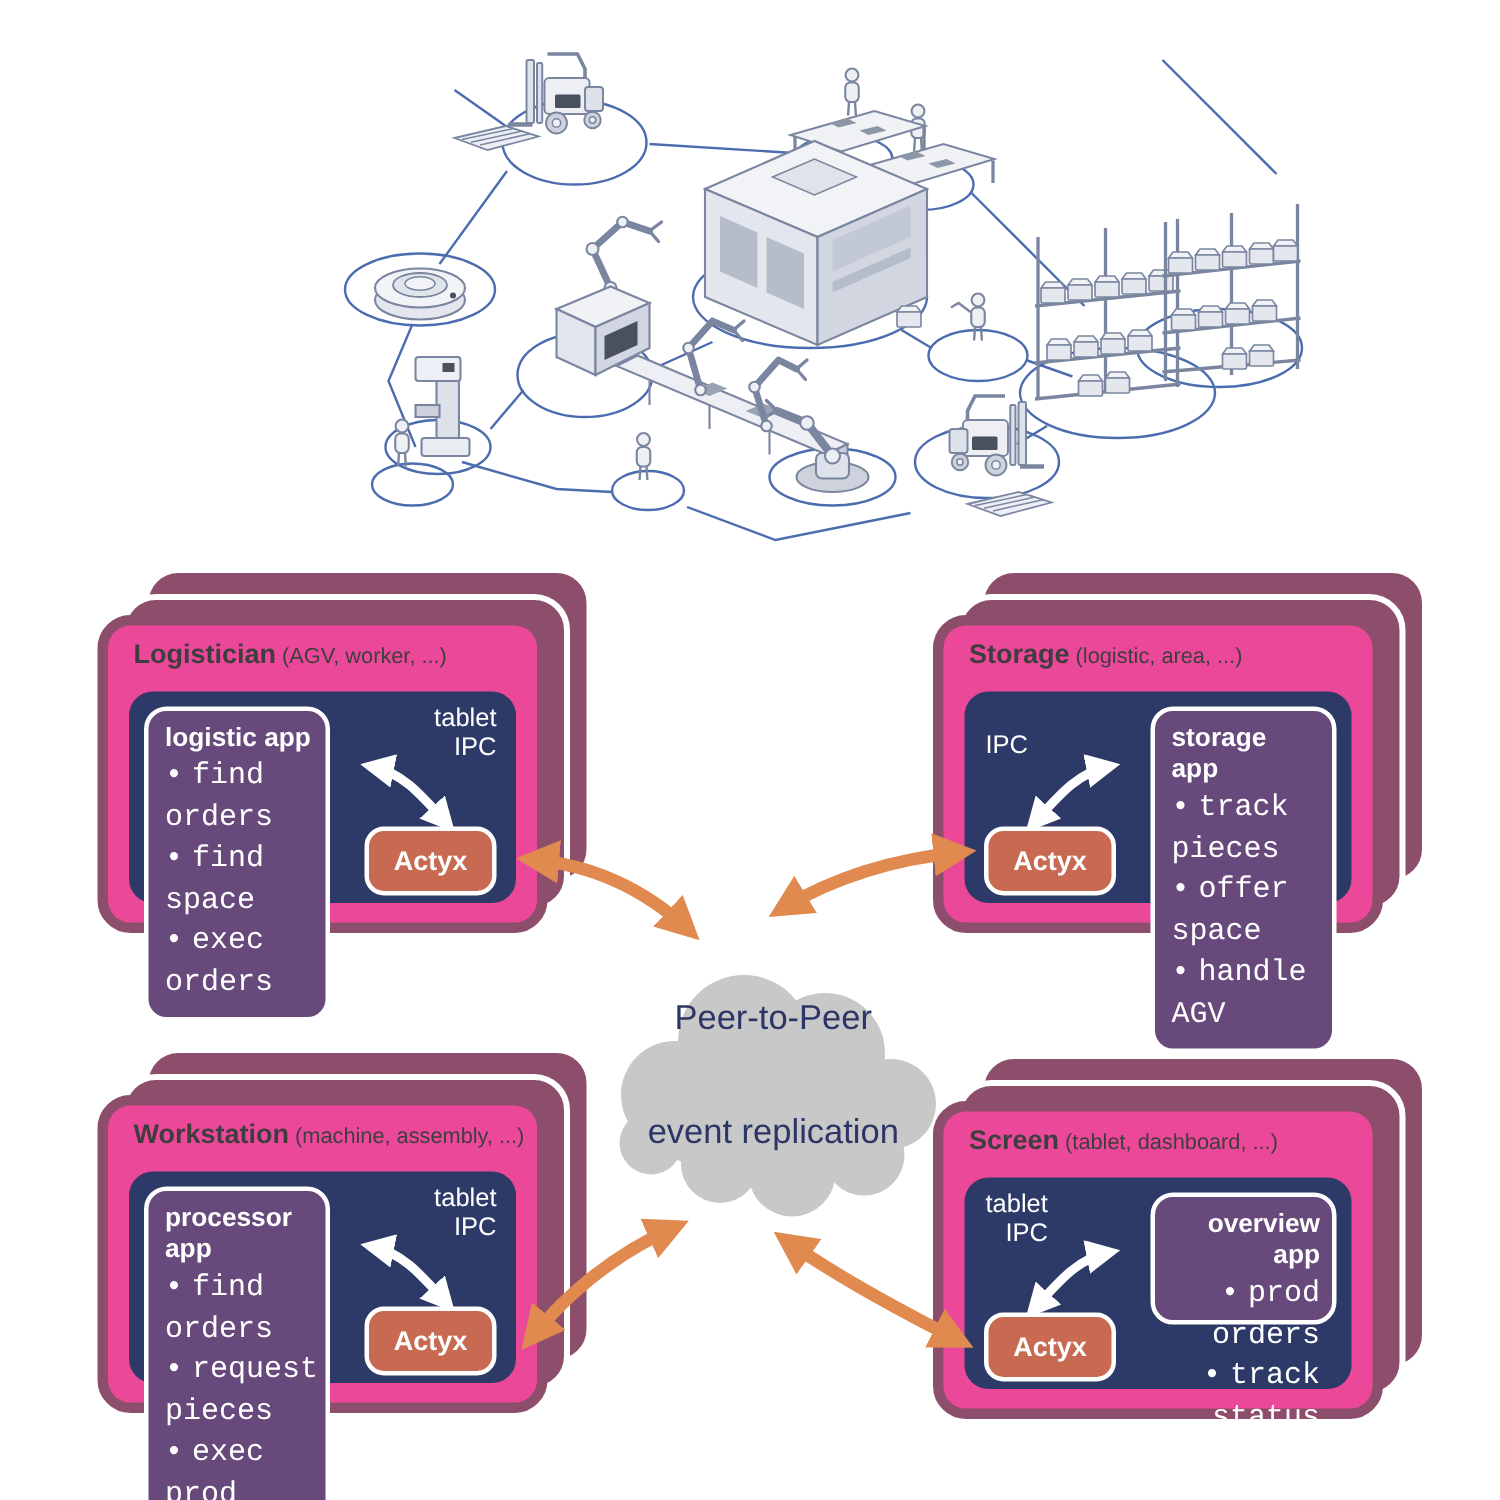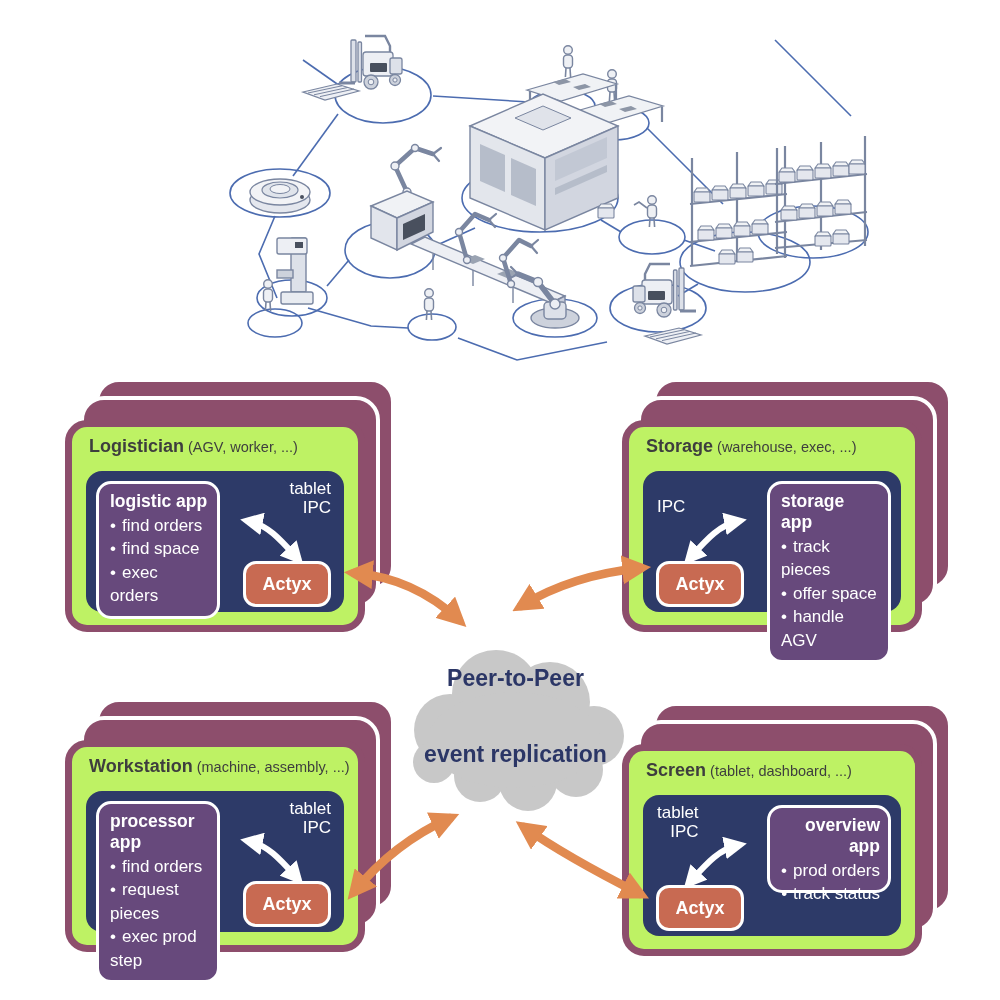--- a/index.html
+++ b/index.html
@@ -23,33 +23,33 @@
   .ill .o{stroke:#7a86a0;stroke-width:1.4;}
   .ill .arm{stroke:#7a86a0;stroke-width:4.5;fill:none;stroke-linecap:round;stroke-linejoin:round;}
   .ill .claw{stroke:#7a86a0;stroke-width:2.2;fill:none;stroke-linecap:round;}
   .ill .frame{stroke:#7a86a0;stroke-width:2.2;fill:none;}
 
   
   .stack{position:absolute;width:334px;height:250px;}
   .layer{position:absolute;width:300px;height:212px;border-radius:24px;
          background:var(--maroon);border:4px solid #fff;box-sizing:border-box;}
   .l2{left:30px;top:0;} .l1{left:15px;top:18px;}
-  .card{position:absolute;left:0;top:42px;width:300px;height:212px;box-sizing:border-box;
-        background:#bef264;border:7px solid var(--maroon);border-radius:22px;}
+  .card{position:absolute;left:0;top:32px;width:300px;height:212px;box-sizing:border-box;
+        background:#ec4899;border:7px solid var(--maroon);border-radius:22px;}
   .card-title{position:absolute;left:17px;top:9px;white-space:nowrap;color:var(--ink);}
   .card-title .t{font-weight:bold;font-size:18px;}
   .card-title .s{font-size:14.5px;}
   .navy{position:absolute;left:14px;top:44px;right:14px;bottom:13px;
         background:var(--navy);border-radius:16px;}
   .appbox{position:absolute;top:10px;width:124px;border:3.5px solid #fff;border-radius:15px;
           background:var(--purple);box-sizing:border-box;padding:7px 8px 8px 11px;color:#fff;}
   .app-left .appbox{left:10px;}
   .app-right .appbox{right:10px;margin-left:24px;}
   .appname{font-weight:bold;font-size:17.5px;margin:0 0 2px 0;}
-  .bullets{list-style:none;margin:0;padding:0;font-size:17px;line-height:1.38;}
+  .bullets{list-style:none;margin:0;padding:0;font-size:20px;line-height:1.38;font-family:Liberation Mono, monospace;}
   .bullets li::before{content:"•";margin-right:6px;}
   .devlabel{position:absolute;color:#fff;font-weight:normal;font-size:17px;line-height:1.12;}
   .app-left .devlabel{right:13px;top:8px;text-align:right;}
   .app-right .devlabel{left:14px;top:8px;}
   .stack-storage .devlabel{top:26px;}
   .actyx{position:absolute;bottom:5px;width:88px;height:46px;background:var(--actyx);
          border:3.5px solid #fff;border-radius:13px;box-sizing:border-box;
          display:flex;align-items:center;justify-content:center;
          color:#fff;font-weight:bold;font-size:18px;}
   .app-left .actyx{right:13px;}
@@ -61,21 +61,21 @@
   .pos-logistician{left:65px;top:378px;}
   .pos-storage{left:622px;top:378px;}
   .pos-workstation{left:65px;top:698px;}
   .pos-screen{left:622px;top:702px;text-align:right;}
 
   
   .cloud-wrap{position:absolute;left:398px;top:612px;width:235px;height:205px;}
   .cloud-wrap svg{position:absolute;left:0;top:0;}
   .cloud-text{position:absolute;inset:0;display:flex;flex-direction:column;
               align-items:center;justify-content:center;padding-top:4px;
-              color:#2b3666;font-weight:bold;font-size:23px;line-height:1.2;text-align:center;gap:48px;}
+              color:#2b3666;font-weight:normal;font-size:23px;line-height:1.2;text-align:center;gap:48px;}
 
   
   .arrows-overlay{position:absolute;left:0;top:0;width:1000px;height:1000px;pointer-events:none;}
 </style>
 </head>
 <body>
 
 <svg width="0" height="0" style="position:absolute" aria-hidden="true">
   <defs>
     <marker id="mo" viewBox="0 0 10 10" refX="6.5" refY="5" markerWidth="3.4" markerHeight="3.4" orient="auto-start-reverse">
@@ -310,21 +310,21 @@
       <div class="actyx">Actyx</div>
     </div>
   </div>
 </div>
 
 <div class="stack pos-storage stack-storage">
   <div class="layer l2"></div>
   <div class="layer l1"></div>
   <div class="card">
     <div class="card-title">
-      <span class="t">Storage</span><span class="s"> (warehouse, exec, ...)</span>
+      <span class="t">Storage</span><span class="s"> (logistic, area, ...)</span>
     </div>
     <div class="navy app-right">
       <div class="appbox">
         <div class="appname">storage app</div>
         <ul class="bullets">
           <li>track pieces</li>
           <li>offer space</li>
           <li>handle AGV</li>
         </ul>
       </div>

